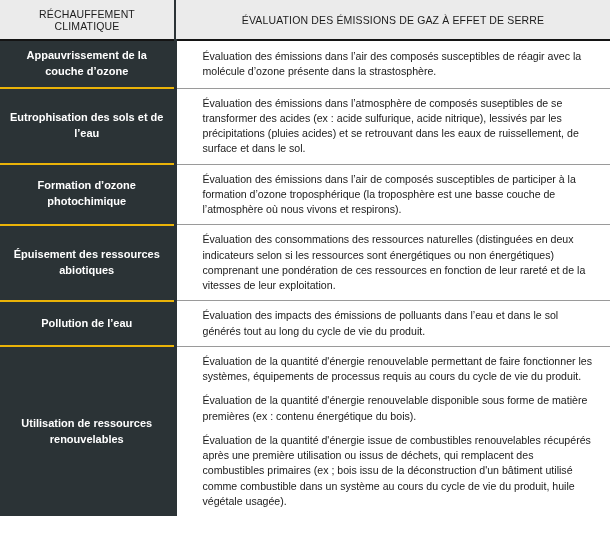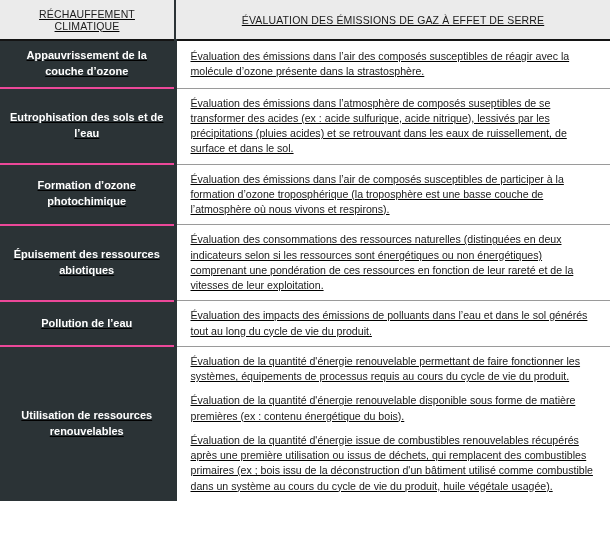--- a/index.html
+++ b/index.html
@@ -11,21 +11,20 @@
     font-family: "Liberation Sans", sans-serif;
     -webkit-font-smoothing: antialiased;
   }
 
   .table-wrap {
     width: 610px;
     height: 537px;
     overflow: hidden;
     position: relative;
     background: #ffffff;
-    text-decoration: underline;
   }
 
   table.impact-table {
     width: 610px;
     border-collapse: collapse;
     table-layout: fixed;
   }
 
   col.col-category { width: 175px; }
   col.col-description { width: 435px; }
@@ -51,42 +50,42 @@
   
   td.cat-cell {
     background: #2b3336;
     color: #ffffff;
     font-size: 11px;
     font-weight: bold;
     text-align: center;
     vertical-align: middle;
     line-height: 1.45;
     padding: 6px 10px;
-    border-bottom: 2px solid #ec4899;
+    border-bottom: 2px solid #eab308;
     border-right: 3px solid #2b3336;
     box-sizing: border-box;
   }
 
   
   td.desc-cell {
     background: #ffffff;
     color: #1a1a1a;
     font-size: 10.6px;
     font-weight: 400;
     text-align: left;
     vertical-align: middle;
     line-height: 1.44;
     padding: 7px 12px 7px 10px;
     border-bottom: 1px solid #9a9a9a;
     border-left: 3px solid #2b3336;
     box-sizing: border-box;
   }
 
   td.desc-cell p {
-    margin: 0 0 9px 4px;
+    margin: 0 0 9px 16px;
   }
   td.desc-cell p:last-child {
     margin-bottom: 0;
   }
 
   tbody tr:last-child td.cat-cell,
   tbody tr:last-child td.desc-cell {
     border-bottom: none;
   }
 </style>

